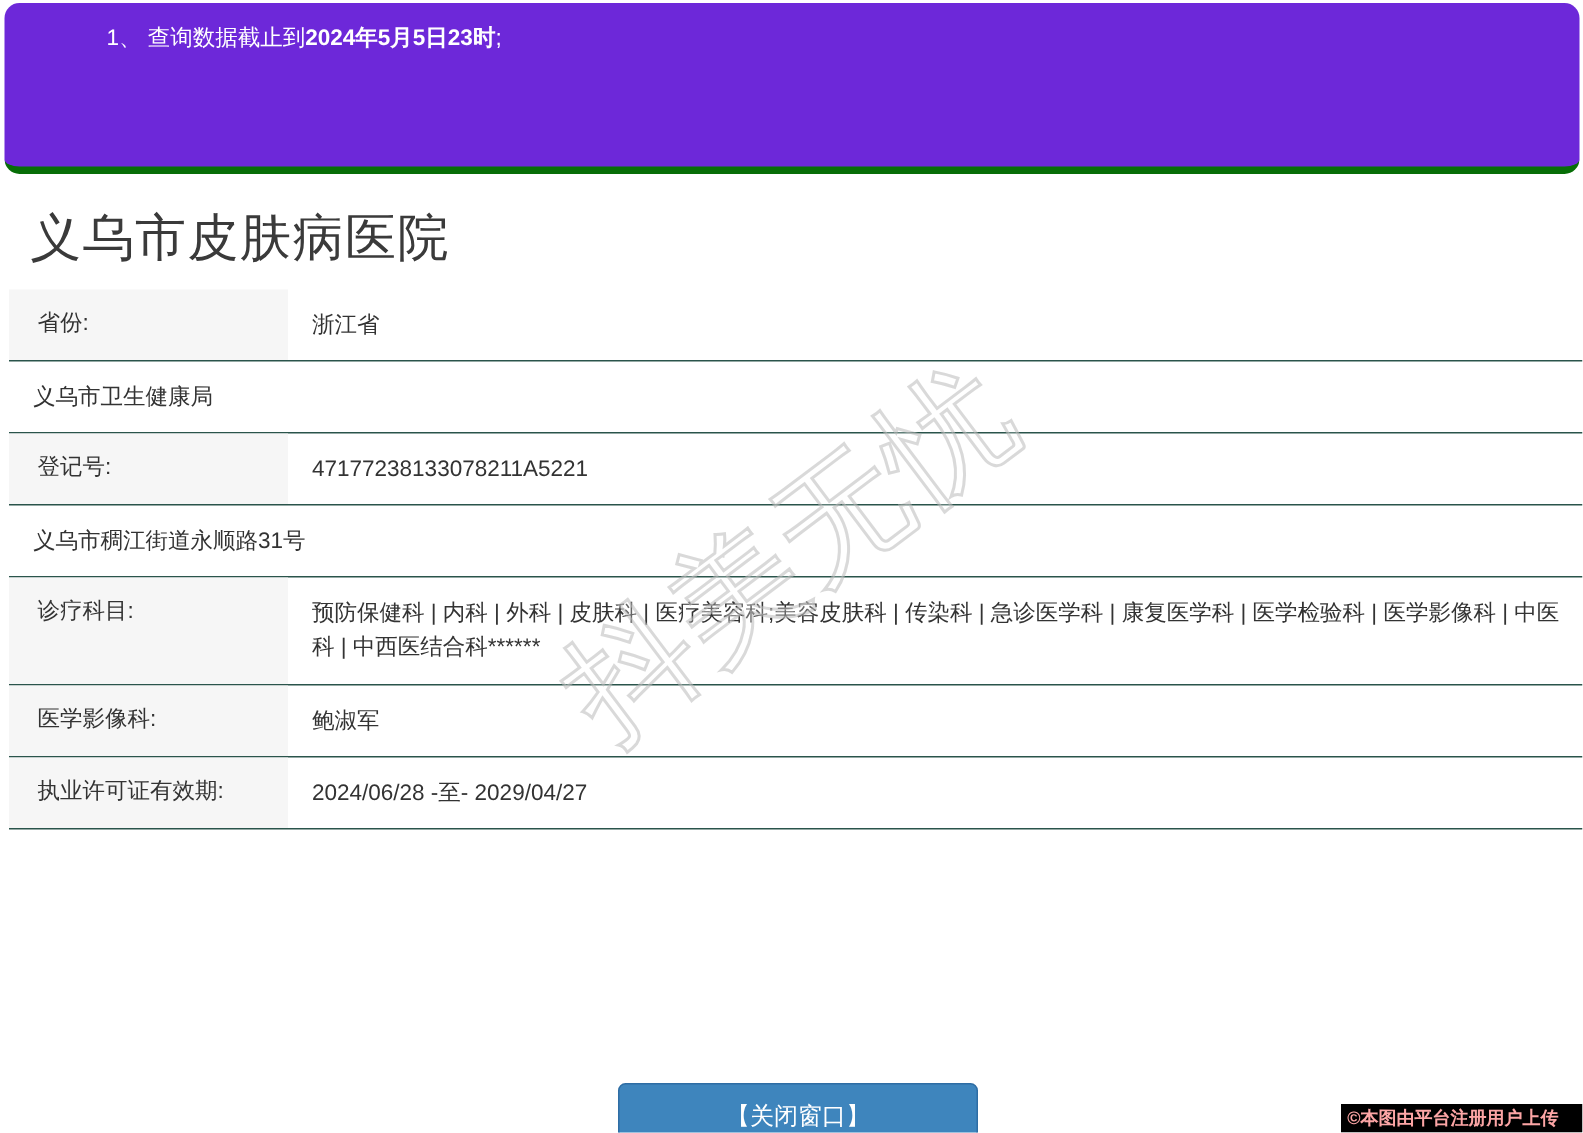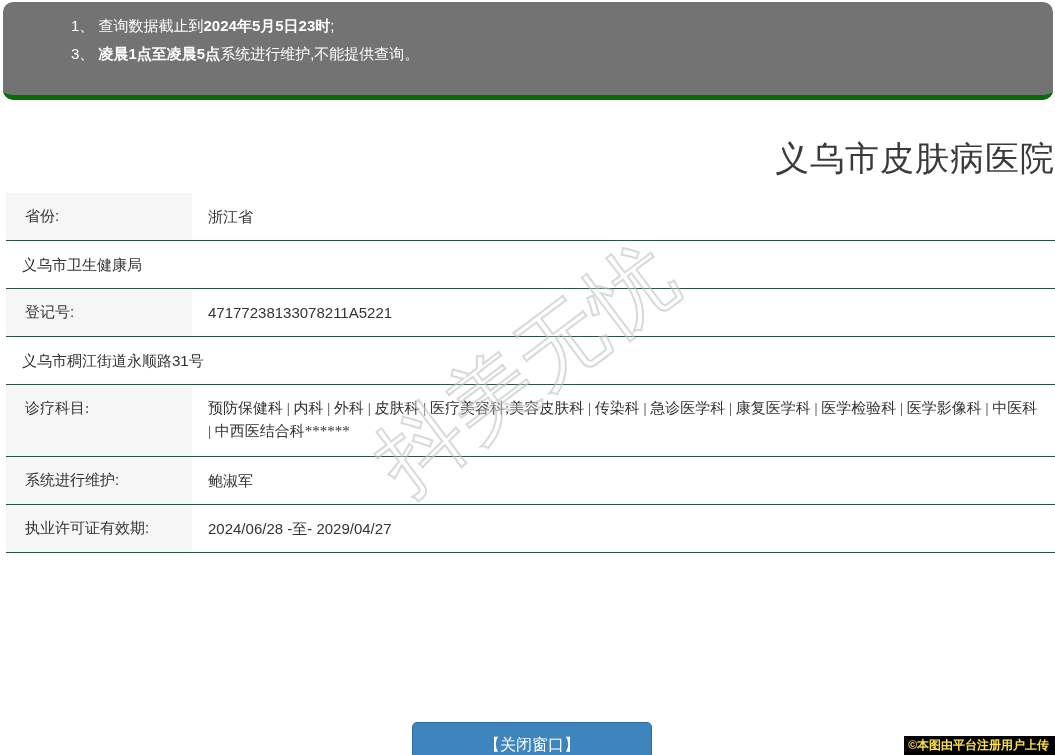--- a/index.html
+++ b/index.html
@@ -9,55 +9,55 @@
     overflow:hidden;
     background:#ffffff;
     font-family:"Liberation Sans","DejaVu Sans",sans-serif;
     color:#333;
   }
 
   
   .notice {
     position:absolute;
     top:2px; left:3px; right:2px;
-    height:98px;
-    background:#737373;
+    height:114px;
+    background:#6d28d9;
     border-bottom:5px solid #076e07;
     border-radius:10px;
     color:#ffffff;
     font-size:15px;
     padding:10px 20px 0 68px;
   }
   .notice-line { line-height:28px; white-space:nowrap; }
   .notice-line b { font-weight:bold; }
 
   
   .page-title {
     position:absolute;
     top:136px; left:0; right:0;
-    text-align:right;
+    text-align:left;
     font-size:34px;
     font-weight:400;
     color:#3a3a3a;
     letter-spacing:1px;
     padding-left:20px;
   }
 
   
   .info-table {
     position:absolute;
     top:193px; left:6px; right:0;
   }
   .info-row {
     display:flex;
     align-items:stretch;
     border-bottom:1px solid #2a544b;
     min-height:46px;
   }
-  .info-row.tall { min-height:72px;font-family:Liberation Serif, serif; }
+  .info-row.tall { min-height:72px; }
   .cell-label {
     flex:0 0 186px;
     background:#f6f6f6;
     padding:12px 8px 12px 19px;
     font-size:15px;
     line-height:22px;
     color:#333;
   }
   .cell-value {
     flex:1 1 auto;
@@ -95,34 +95,33 @@
     text-align:center;
     line-height:40px;
     cursor:pointer;
   }
 
   
   .copyright {
     position:absolute;
     right:0; bottom:0;
     background:#000000;
-    color:#fde047;
+    color:#fca5a5;
     font-size:12px;
     font-weight:bold;
     line-height:17px;
-    padding:1px 6px 1px 4px;
+    padding:1px 16px 1px 4px;
     z-index:10;
   }
 </style>
 </head>
 <body>
 
 <div class="notice">
   <div class="notice-line"><span>1、 查询数据截止到</span><b>2024年5月5日23时</b><span>;</span></div>
-  <div class="notice-line"><span>3、 </span><b>凌晨1点至凌晨5点</b><span>系统进行维护,不能提供查询。</span></div>
 </div>
 
 <h1 class="page-title">义乌市皮肤病医院</h1>
 
 <div class="info-table">
   <div class="info-row">
     <div class="cell-label">省份:</div>
     <div class="cell-value">浙江省</div>
   </div>
   <div class="info-row">
@@ -133,21 +132,21 @@
     <div class="cell-value">47177238133078211A5221</div>
   </div>
   <div class="info-row">
     <div class="cell-value">义乌市稠江街道永顺路31号</div>
   </div>
   <div class="info-row tall">
     <div class="cell-label">诊疗科目:</div>
     <div class="cell-value">预防保健科 | 内科 | 外科 | 皮肤科 | 医疗美容科;美容皮肤科 | 传染科 | 急诊医学科 | 康复医学科 | 医学检验科 | 医学影像科 | 中医科 | 中西医结合科******</div>
   </div>
   <div class="info-row">
-    <div class="cell-label">系统进行维护:</div>
+    <div class="cell-label">医学影像科:</div>
     <div class="cell-value">鲍淑军</div>
   </div>
   <div class="info-row">
     <div class="cell-label">执业许可证有效期:</div>
     <div class="cell-value">2024/06/28 -至- 2029/04/27</div>
   </div>
 </div>
 
 <div class="watermark">抖美无忧</div>
 

